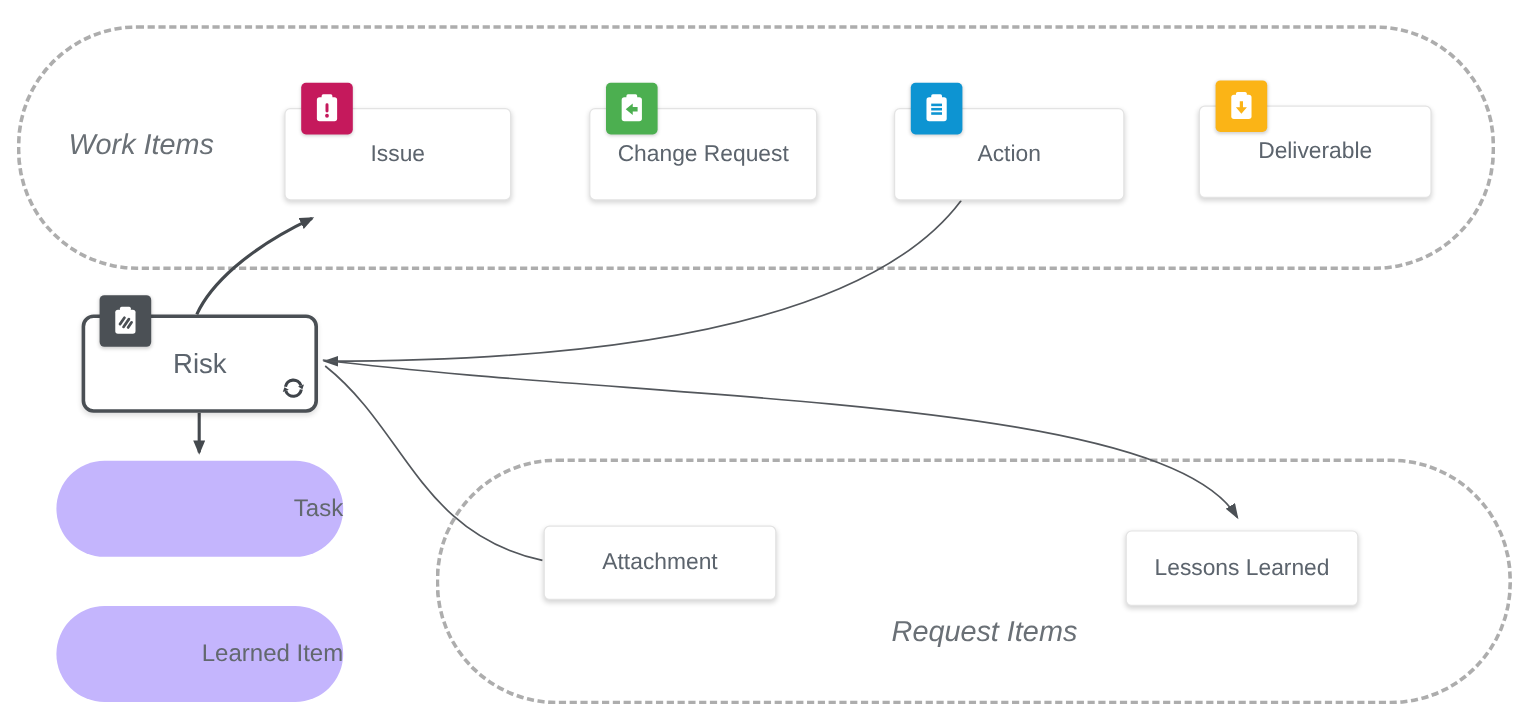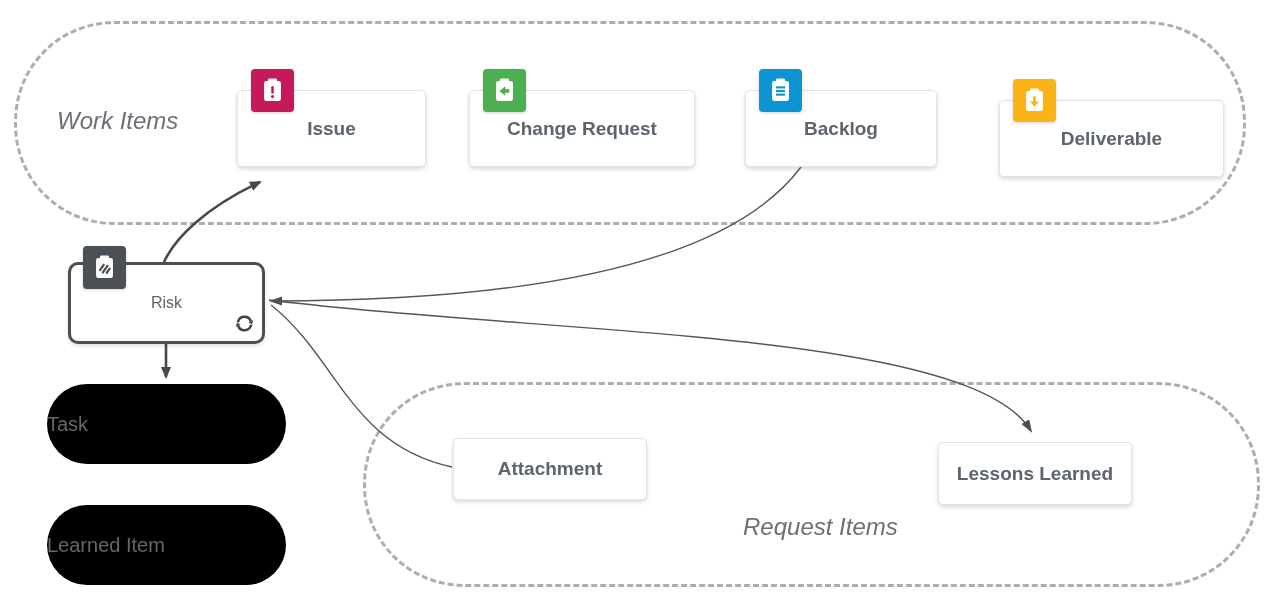--- a/index.html
+++ b/index.html
@@ -16,47 +16,47 @@
     position:absolute; font-style:italic; font-size:24px; color:#6A7076;
     font-weight:300; white-space:nowrap;
   }
   .label-work { left:57px; top:107px; }
   .label-library { left:743px; top:513px; }
 
   .card {
     position:absolute; background:#fff; border:1px solid #E3E3E3; border-radius:5px;
     box-shadow:0 2px 4px rgba(0,0,0,0.16);
     display:flex; align-items:center; justify-content:center;
-    font-size:19px; color:#5C646D; font-weight:700; z-index:3; box-sizing:border-box;
+    font-size:19px; color:#5C646D; font-weight:400; z-index:3; box-sizing:border-box;
   }
   .badge {
     position:absolute; width:43px; height:43px; border-radius:4px; top:-22px; left:13px;
     display:flex; align-items:center; justify-content:center;
     box-shadow:0 1px 3px rgba(0,0,0,0.18);
   }
   .badge svg { width:27px; height:27px; display:block; }
   .badge-issue        { background:#C5195C; color:#C5195C; }
   .badge-change       { background:#4CAF50; color:#4CAF50; }
   .badge-action       { background:#0D94D2; color:#0D94D2; }
   .badge-deliverable  { background:#FBB416; color:#FBB416; }
   .badge-risk         { background:#4B5055; color:#4B5055; top:-19px; left:12px; }
 
   .risk-box {
     position:absolute; left:68px; top:262px; width:197px; height:82px;
     background:#fff; border:3px solid #4A4F54; border-radius:10px;
     box-shadow:0 2px 4px rgba(0,0,0,0.12);
     display:flex; align-items:center; justify-content:center;
-    font-size:16px; color:#5C646D; z-index:3; box-sizing:border-box;
+    font-size:23px; color:#5C646D; z-index:3; box-sizing:border-box;
   }
   .sync { position:absolute; right:6px; bottom:6px; width:23px; height:23px; }
 
   .pill {
     position:absolute; left:47px; width:239px; height:80px;
-    background:#000000; border-radius:40px;
-    display:flex; align-items:center; justify-content:flex-start;
+    background:#c4b5fd; border-radius:40px;
+    display:flex; align-items:center; justify-content:flex-end;
     font-size:20px; color:#62686E; font-weight:300; z-index:3;
   }
   .pill-task { top:384px; }
   .pill-backlog { top:505px; }
 
   .edges { position:absolute; left:0; top:0; width:1281px; height:606px; z-index:2; pointer-events:none; }
   .edge-thick { fill:none; stroke:#44494E; stroke-width:2.6; }
   .edge-thin  { fill:none; stroke:#53575C; stroke-width:1.4; }
 </style>
 </head>
@@ -90,45 +90,45 @@
       <svg viewBox="0 0 24 24">
         <rect x="8" y="1.4" width="8" height="4.6" rx="1.2" fill="#fff"></rect>
         <rect x="4.5" y="3.6" width="15" height="17.8" rx="2" fill="#fff"></rect>
         <rect x="10.9" y="8" width="2.2" height="6.8" rx="1.1" fill="currentColor"></rect>
         <circle cx="12" cy="17.3" r="1.4" fill="currentColor"></circle>
       </svg>
     </span>
     <span>Issue</span>
   </div>
 
-  <div class="card" style="left:469px;top:90px;width:226px;height:77px;">
+  <div class="card" style="left:491px;top:90px;width:190px;height:77px;">
     <span class="badge badge-change">
       <svg viewBox="0 0 24 24">
         <rect x="8" y="1.4" width="8" height="4.6" rx="1.2" fill="#fff"></rect>
         <rect x="4.5" y="3.6" width="15" height="17.8" rx="2" fill="#fff"></rect>
         <path d="M 12.7 8.2 L 12.7 10.8 L 16.3 10.8 L 16.3 14.1 L 12.7 14.1 L 12.7 16.7 L 7.5 12.45 Z" fill="currentColor"></path>
       </svg>
     </span>
     <span>Change Request</span>
   </div>
 
   <div class="card" style="left:745px;top:90px;width:192px;height:77px;">
     <span class="badge badge-action">
       <svg viewBox="0 0 24 24">
         <rect x="8" y="1.4" width="8" height="4.6" rx="1.2" fill="#fff"></rect>
         <rect x="4.5" y="3.6" width="15" height="17.8" rx="2" fill="#fff"></rect>
         <rect x="8" y="8.3" width="8" height="1.9" fill="currentColor"></rect>
         <rect x="8" y="11.5" width="8" height="1.9" fill="currentColor"></rect>
         <rect x="8" y="14.7" width="8" height="1.9" fill="currentColor"></rect>
       </svg>
     </span>
-    <span>Backlog</span>
+    <span>Action</span>
   </div>
 
-  <div class="card" style="left:999px;top:100px;width:225px;height:77px;">
+  <div class="card" style="left:999px;top:88px;width:194px;height:77px;">
     <span class="badge badge-deliverable">
       <svg viewBox="0 0 24 24">
         <rect x="8" y="1.4" width="8" height="4.6" rx="1.2" fill="#fff"></rect>
         <rect x="4.5" y="3.6" width="15" height="17.8" rx="2" fill="#fff"></rect>
         <path d="M 7.9 12.8 L 10.8 12.8 L 10.8 8.3 L 13.2 8.3 L 13.2 12.8 L 16.1 12.8 L 12 17.5 Z" fill="currentColor"></path>
       </svg>
     </span>
     <span>Deliverable</span>
   </div>
 

